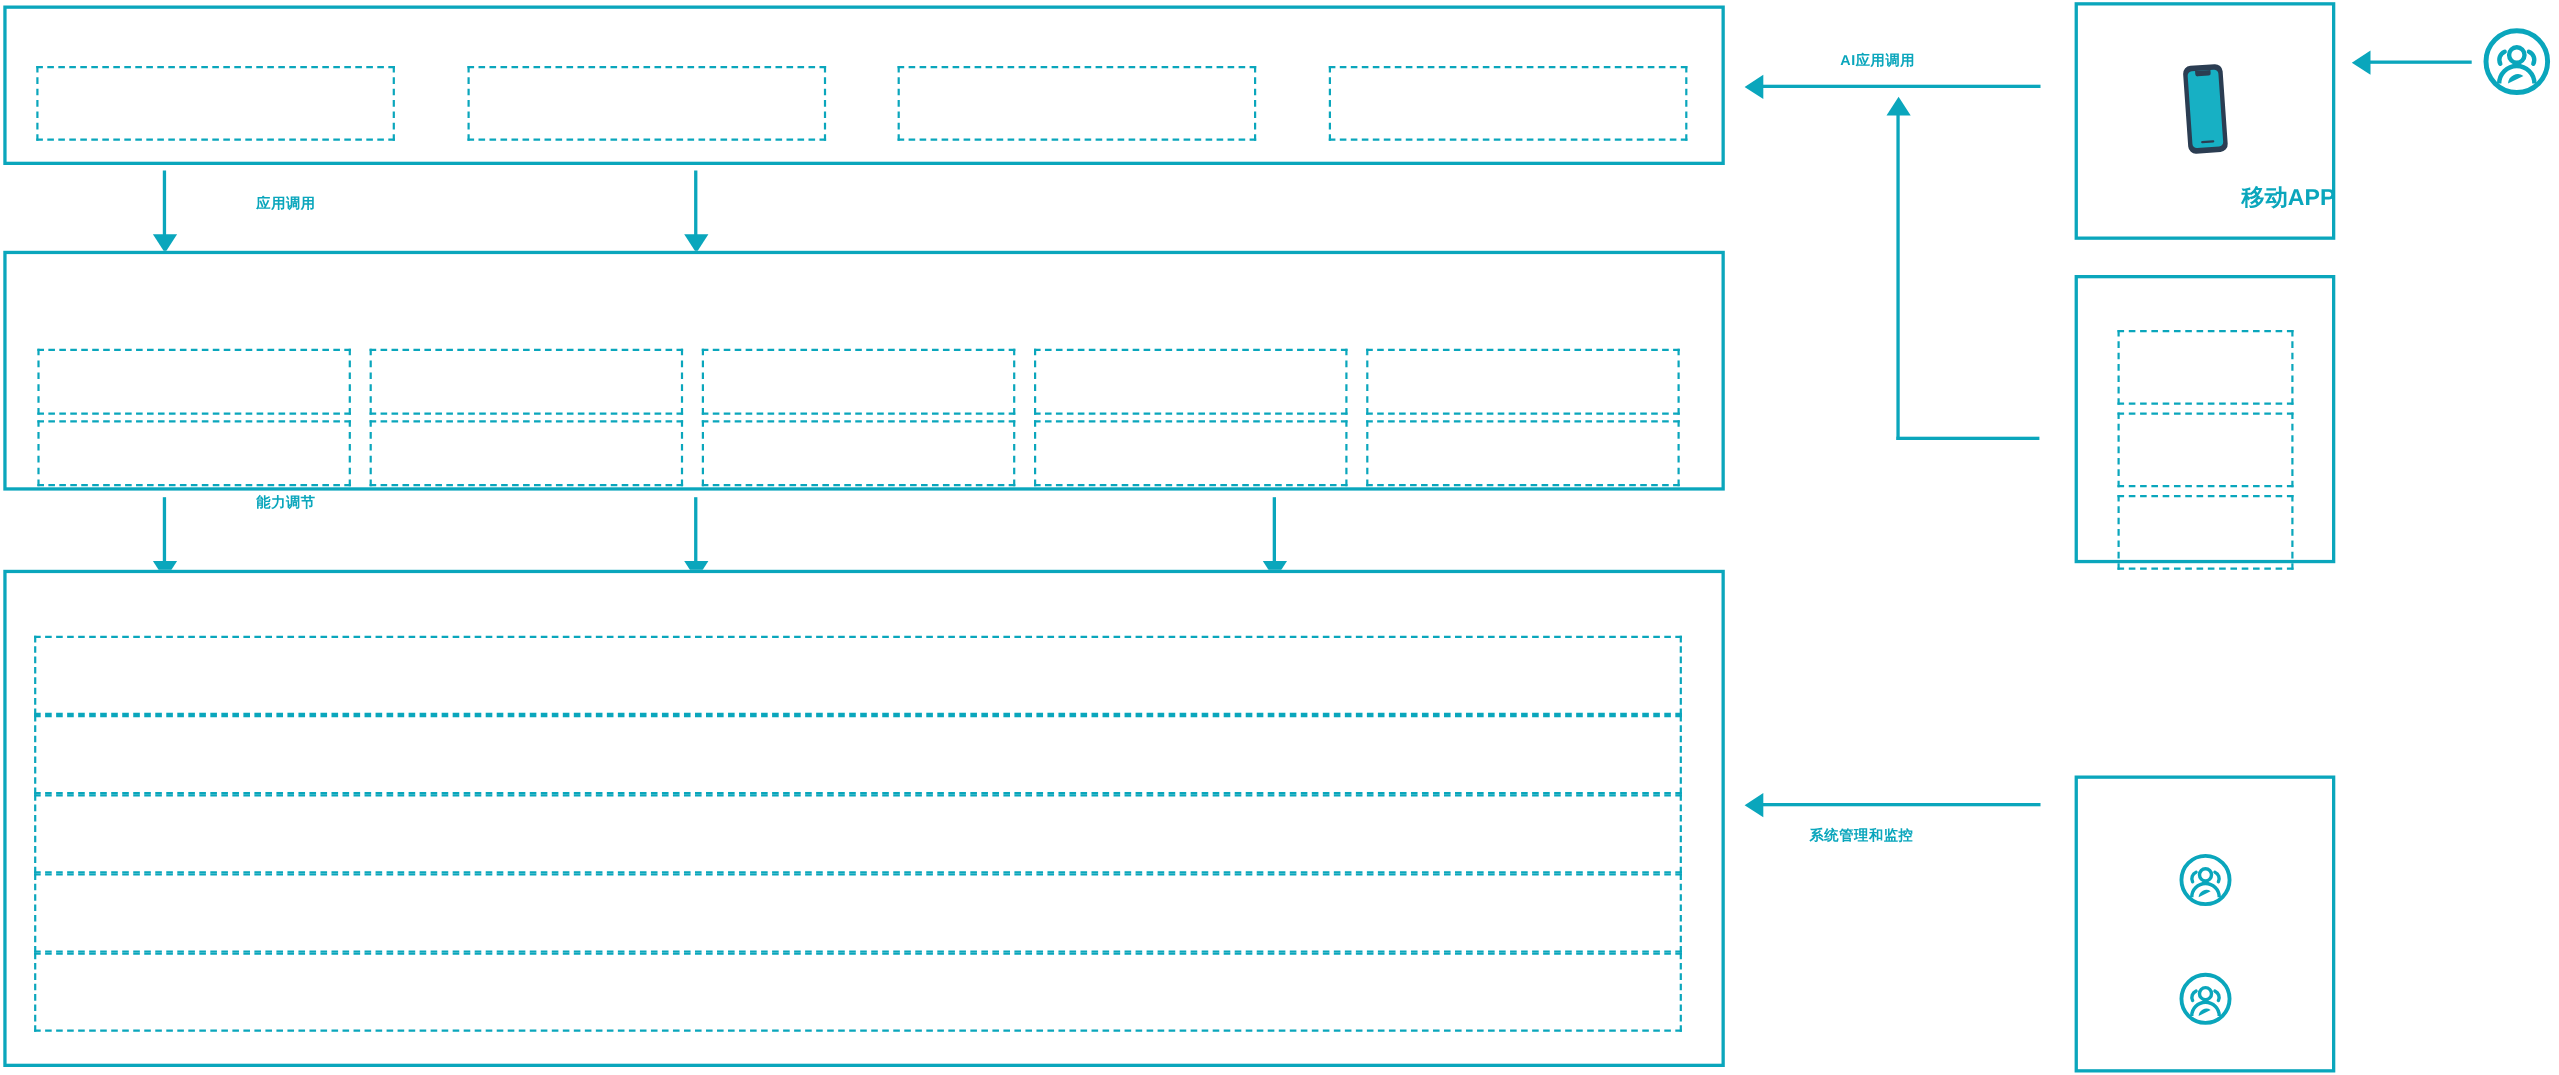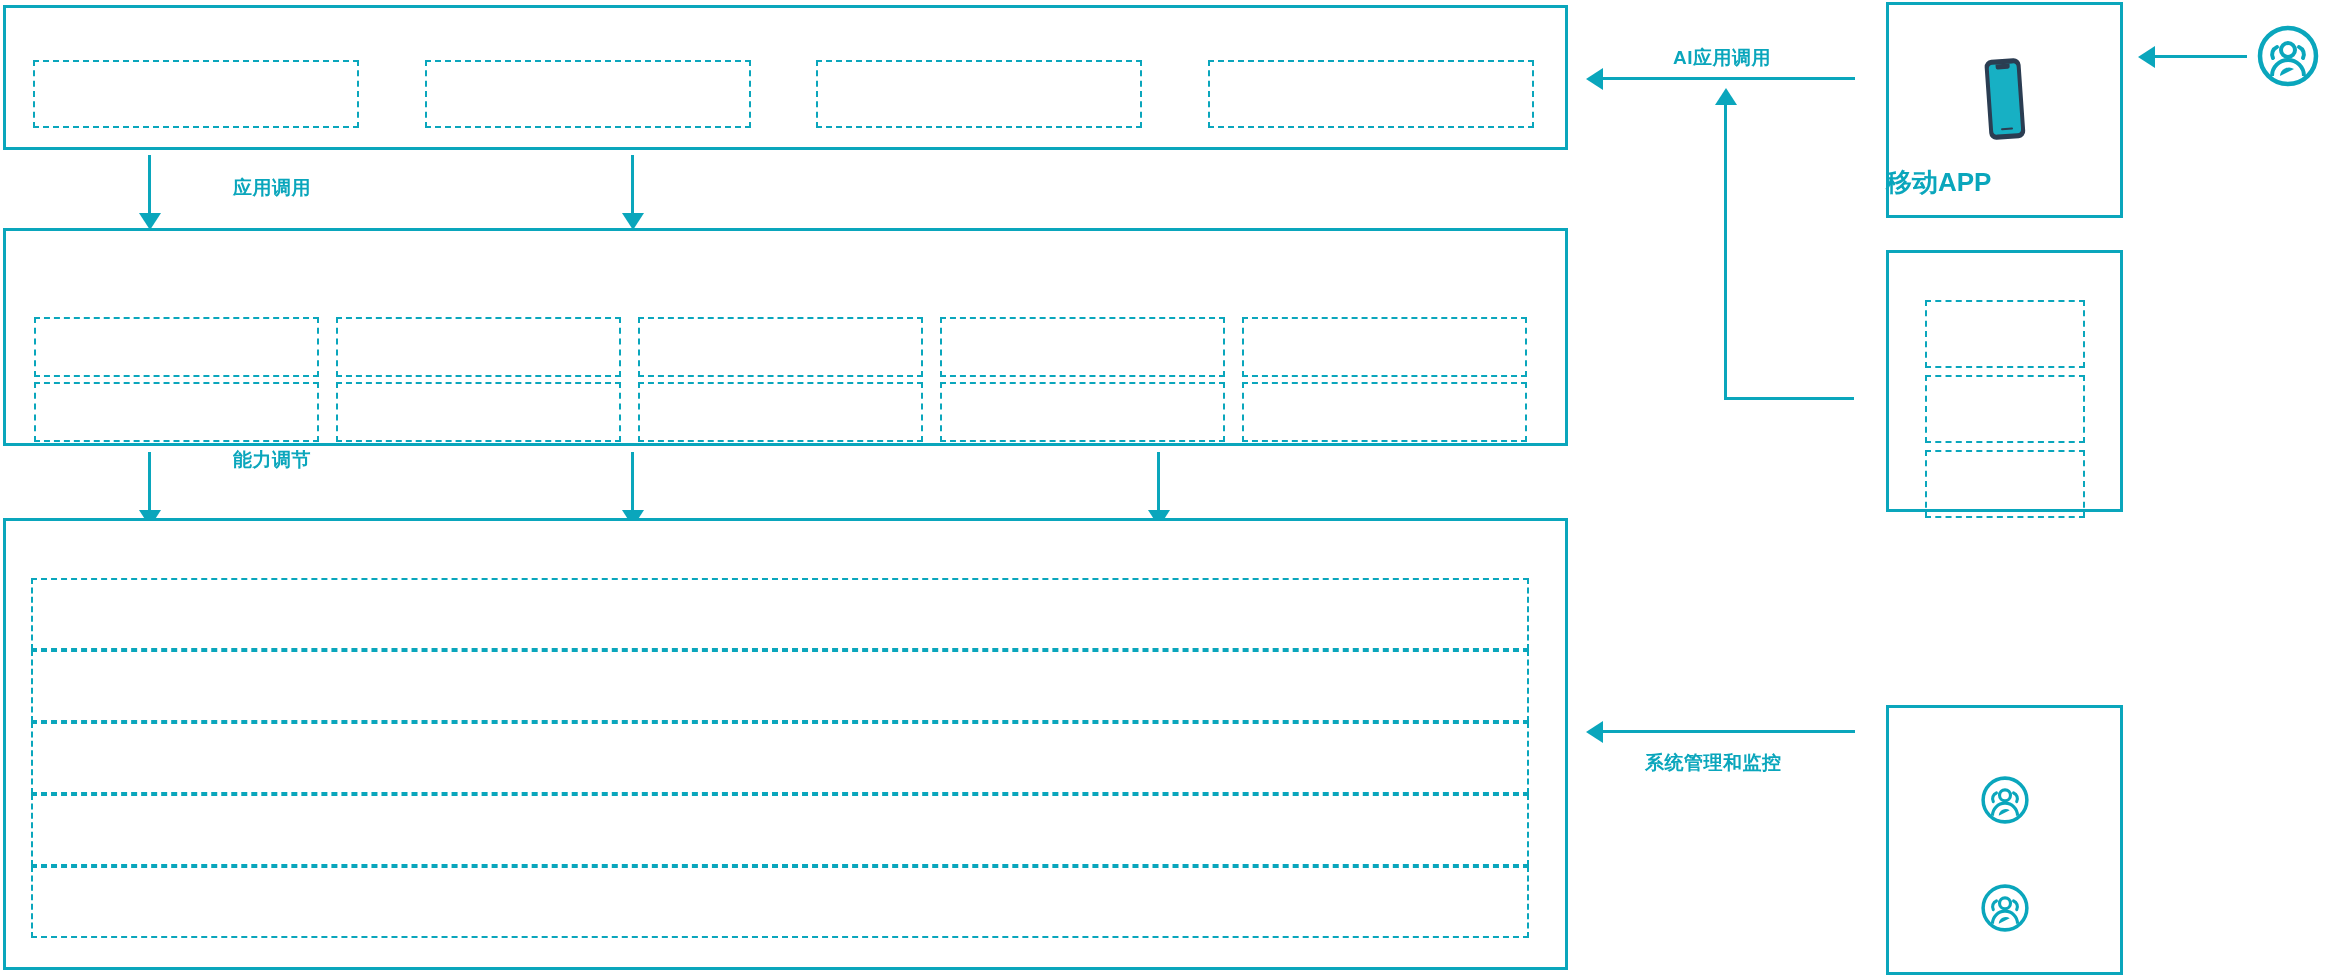--- a/index.html
+++ b/index.html
@@ -28,21 +28,21 @@
   }
   .dbox {
     position: absolute;
     box-sizing: border-box;
     border: 2px dashed #0AA6BC;
     background: transparent;
   }
   .label {
     position: absolute;
     color: #0AA6BC;
-    font-size: 19px;
+    font-size: 13px;
     font-weight: bold;
     white-space: nowrap;
     letter-spacing: 0.5px;
     line-height: 1;
   }
   .arrow-v {
     position: absolute;
     width: 3px;
     background: #0AA6BC;
   }
@@ -76,23 +76,23 @@
     border-right: 17px solid #0AA6BC;
   }
   .icon-wrap {
     position: absolute;
     display: block;
     line-height: 0;
   }
   .card-caption {
     position: absolute;
     width: 100%;
-    text-align: left;
+    text-align: right;
     color: #0AA6BC;
-    font-size: 26px;
+    font-size: 21px;
     font-weight: bold;
     white-space: nowrap;
   }
 </style>
 </head>
 <body>
 
 <div id="canvas">
 
   <div class="panel" style="left:3px; top:5px; width:1565px; height:145px;">

